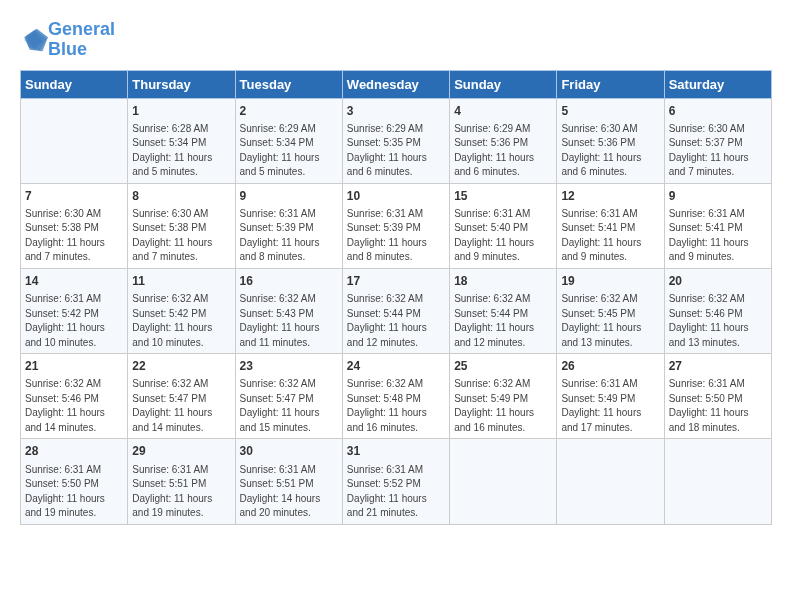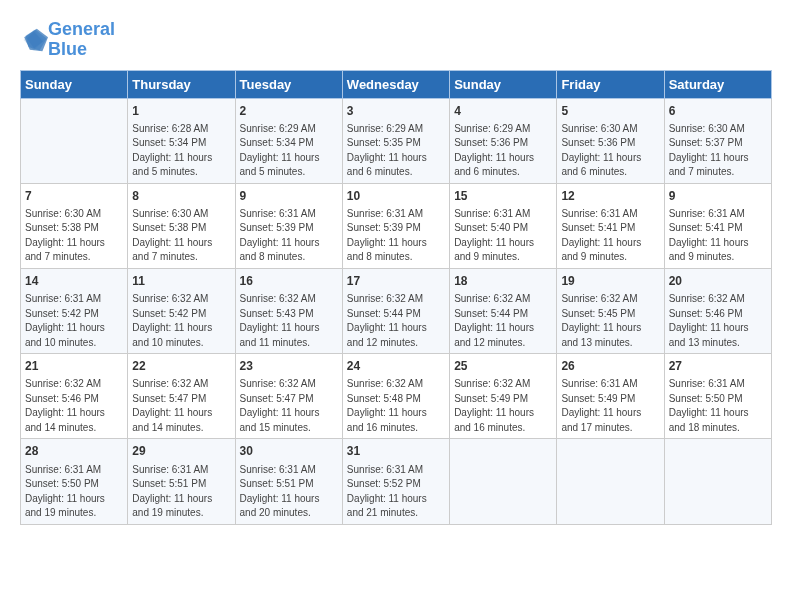--- a/index.html
+++ b/index.html
@@ -156,20 +156,20 @@
         <td><span class="day-num">22</span><span class="cell-text">Sunrise: 6:32 AM</span><br><span class="cell-text">Sunset: 5:47 PM</span><br><span class="cell-text">Daylight: 11 hours and 14 minutes.</span></td>
         <td><span class="day-num">23</span><span class="cell-text">Sunrise: 6:32 AM</span><br><span class="cell-text">Sunset: 5:47 PM</span><br><span class="cell-text">Daylight: 11 hours and 15 minutes.</span></td>
         <td><span class="day-num">24</span><span class="cell-text">Sunrise: 6:32 AM</span><br><span class="cell-text">Sunset: 5:48 PM</span><br><span class="cell-text">Daylight: 11 hours and 16 minutes.</span></td>
         <td><span class="day-num">25</span><span class="cell-text">Sunrise: 6:32 AM</span><br><span class="cell-text">Sunset: 5:49 PM</span><br><span class="cell-text">Daylight: 11 hours and 16 minutes.</span></td>
         <td><span class="day-num">26</span><span class="cell-text">Sunrise: 6:31 AM</span><br><span class="cell-text">Sunset: 5:49 PM</span><br><span class="cell-text">Daylight: 11 hours and 17 minutes.</span></td>
         <td><span class="day-num">27</span><span class="cell-text">Sunrise: 6:31 AM</span><br><span class="cell-text">Sunset: 5:50 PM</span><br><span class="cell-text">Daylight: 11 hours and 18 minutes.</span></td>
       </tr>
       <tr>
         <td><span class="day-num">28</span><span class="cell-text">Sunrise: 6:31 AM</span><br><span class="cell-text">Sunset: 5:50 PM</span><br><span class="cell-text">Daylight: 11 hours and 19 minutes.</span></td>
         <td><span class="day-num">29</span><span class="cell-text">Sunrise: 6:31 AM</span><br><span class="cell-text">Sunset: 5:51 PM</span><br><span class="cell-text">Daylight: 11 hours and 19 minutes.</span></td>
-        <td><span class="day-num">30</span><span class="cell-text">Sunrise: 6:31 AM</span><br><span class="cell-text">Sunset: 5:51 PM</span><br><span class="cell-text">Daylight: 11 hours and 20 minutes.</span></td>
+        <td><span class="day-num">30</span><span class="cell-text">Sunrise: 6:31 AM</span><br><span class="cell-text">Sunset: 5:51 PM</span><br><span class="cell-text">Daylight: 14 hours and 20 minutes.</span></td>
         <td><span class="day-num">31</span><span class="cell-text">Sunrise: 6:31 AM</span><br><span class="cell-text">Sunset: 5:52 PM</span><br><span class="cell-text">Daylight: 11 hours and 21 minutes.</span></td>
         <td></td>
         <td></td>
         <td></td>
       </tr>
     </tbody>
 </table>
 
 </body></html>

